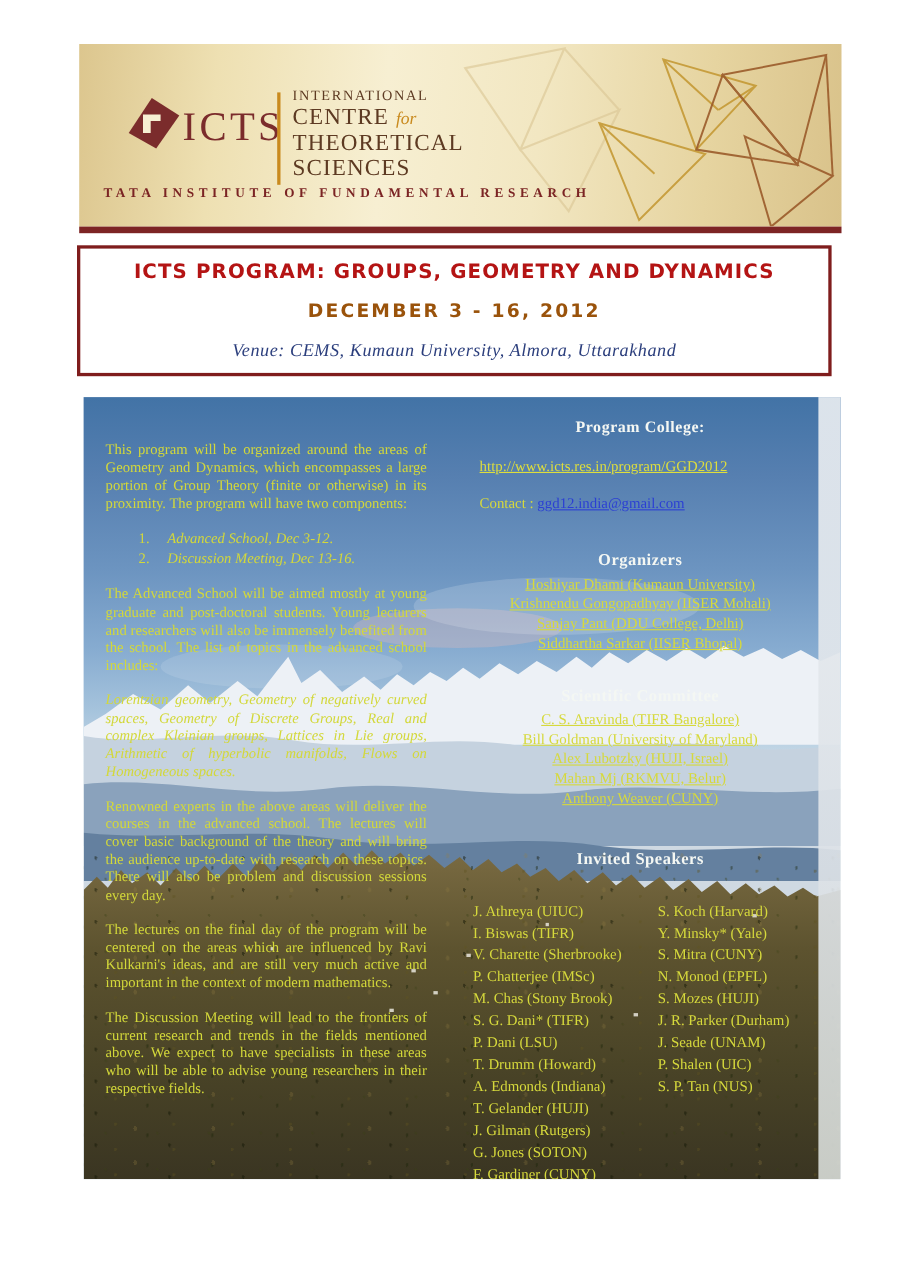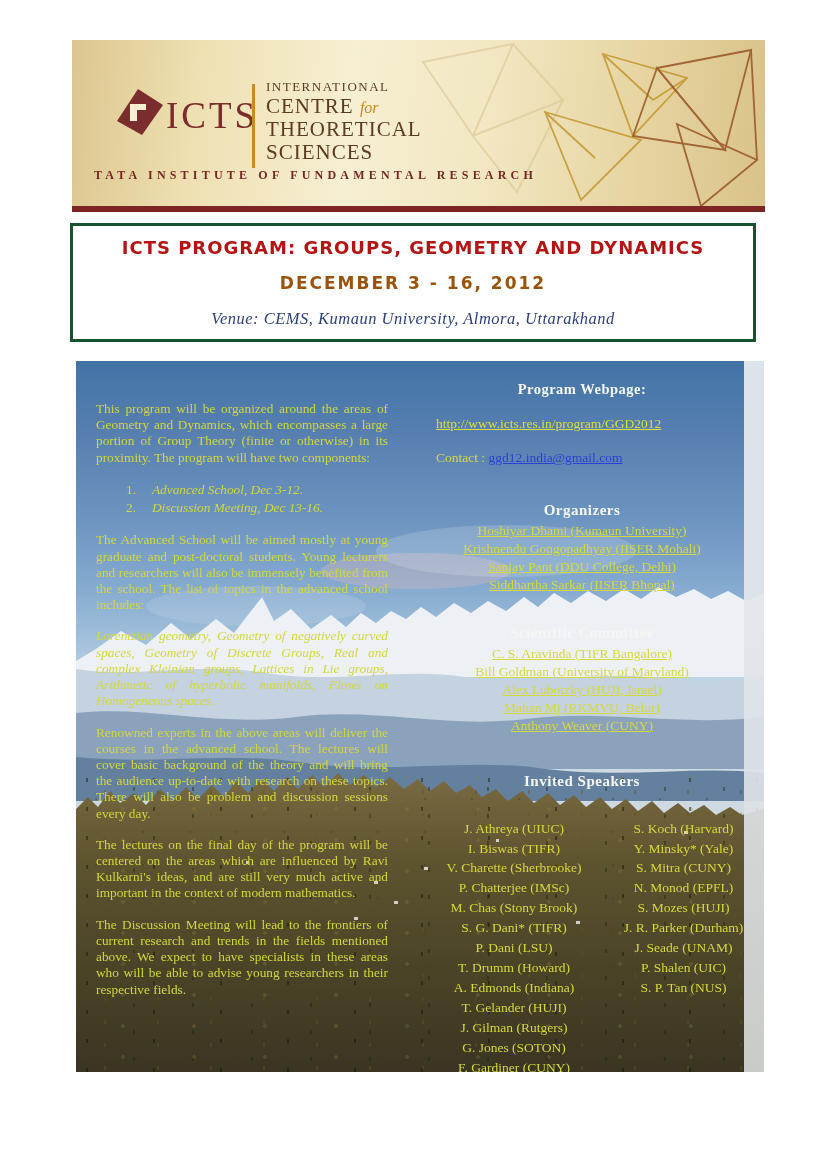--- a/index.html
+++ b/index.html
@@ -17,21 +17,21 @@
   .logo-divider{position:absolute;left:180px;top:44px;width:3px;height:84px;background:#c98a1e;}
   .centre-block{position:absolute;left:194px;top:40px;color:#5d3a22;line-height:1;}
   .cb-small{font-size:13px;letter-spacing:1.5px;margin-bottom:3px;}
   .cb-big{font-size:21px;letter-spacing:1px;margin-bottom:2px;}
   .cb-for{font-style:italic;color:#c98a1e;font-size:16px;letter-spacing:0;}
   .tifr-line{position:absolute;left:22px;top:128px;font-size:12px;font-weight:bold;
     letter-spacing:4.2px;color:#7b2424;}
 
   
   .title-box{position:absolute;left:70px;top:223px;width:680px;height:113px;background:#ffffff;
-    border:3px solid #14532d;text-align:center;}
+    border:3px solid #7f1d1d;text-align:center;}
   .t-line1{margin-top:11px;font-family:"DejaVu Sans",sans-serif;font-weight:bold;font-size:18px;
     letter-spacing:1px;color:#b41414;}
   .t-line2{margin-top:15px;font-family:"DejaVu Sans",sans-serif;font-weight:bold;font-size:17px;
     letter-spacing:2px;color:#9a530b;}
   .t-venue{margin-top:16px;font-family:Liberation Serif, serif;font-style:italic;font-size:16.5px;
     color:#2c3f7d;letter-spacing:0.5px;}
 
   
   .photo{position:absolute;left:76px;top:361px;width:688px;height:711px;overflow:hidden;
     background:linear-gradient(180deg,#4273a6 0%,#567fb0 10%,#6c94c0 22%,#86abd0 32%,#a5c3dc 40%,#c5d8e6 46%,#cfd9e2 52%);}
@@ -62,21 +62,21 @@
   .rc-head{color:#f4f7f3;font-weight:bold;font-size:15px;letter-spacing:0.5px;}
   .rc-head.small{font-size:14.5px;}
   .rc-url{display:block;text-align:left;padding-left:16px;margin-top:18px;
     color:#dede3c;text-decoration:underline;cursor:pointer;}
   .rc-contact{text-align:left;padding-left:16px;margin-top:18px;}
   .rc-contact a{color:#2b3fd4;text-decoration:underline;cursor:pointer;}
   .rc-names{margin-top:3px;line-height:1.33;text-decoration:underline;}
   .mt-org{margin-top:36px;}
   .mt-com{margin-top:31px;}
   .mt-spk{margin-top:38px;}
-  .speakers{display:flex;text-align:center;margin-top:31px;padding-left:10px;line-height:1.24;gap:25px;}
+  .speakers{display:flex;text-align:left;margin-top:31px;padding-left:10px;line-height:1.24;}
   .spk-col1{width:168px;flex:none;}
   .spk-col2{flex:1;}
   .spk-col1 div,.spk-col2 div{margin-bottom:3.2px;white-space:nowrap;}
 </style>
 </head>
 <body>
 
 <div class="page">
 
   <div class="banner">
@@ -172,21 +172,21 @@
         </div>
       </div>
       <p>The Advanced School will be aimed mostly at young graduate and post-doctoral students. Young lecturers and researchers will also be immensely benefited from the school. The list of topics in the advanced school includes:</p>
       <p class="italic-para">Lorentzian geometry, Geometry of negatively curved spaces, Geometry of Discrete Groups, Real and complex Kleinian groups, Lattices in Lie groups, Arithmetic of hyperbolic manifolds, Flows on Homogeneous spaces.</p>
       <p>Renowned experts in the above areas will deliver the courses in the advanced school. The lectures will cover basic background of the theory and will bring the audience up-to-date with research on these topics. There will also be problem and discussion sessions every day.</p>
       <p>The lectures on the final day of the program will be centered on the areas which are influenced by Ravi Kulkarni's ideas, and are still very much active and important in the context of modern mathematics.</p>
       <p>The Discussion Meeting will lead to the frontiers of current research and trends in the fields mentioned above. We expect to have specialists in these areas who will be able to advise young researchers in their respective fields.</p>
     </div>
 
     <div class="right-col">
-      <div class="rc-head small">Program Webpage:</div>
+      <div class="rc-head small">Program College:</div>
       <a class="rc-url">http://www.icts.res.in/program/GGD2012</a>
       <div class="rc-contact"><span>Contact : </span><a>ggd12.india@gmail.com</a></div>
 
       <div class="rc-head mt-org">Organizers</div>
       <div class="rc-names">
         <div>Hoshiyar Dhami (Kumaun University)</div>
         <div>Krishnendu Gongopadhyay (IISER Mohali)</div>
         <div>Sanjay Pant (DDU College, Delhi)</div>
         <div>Siddhartha Sarkar (IISER Bhopal)</div>
       </div>

